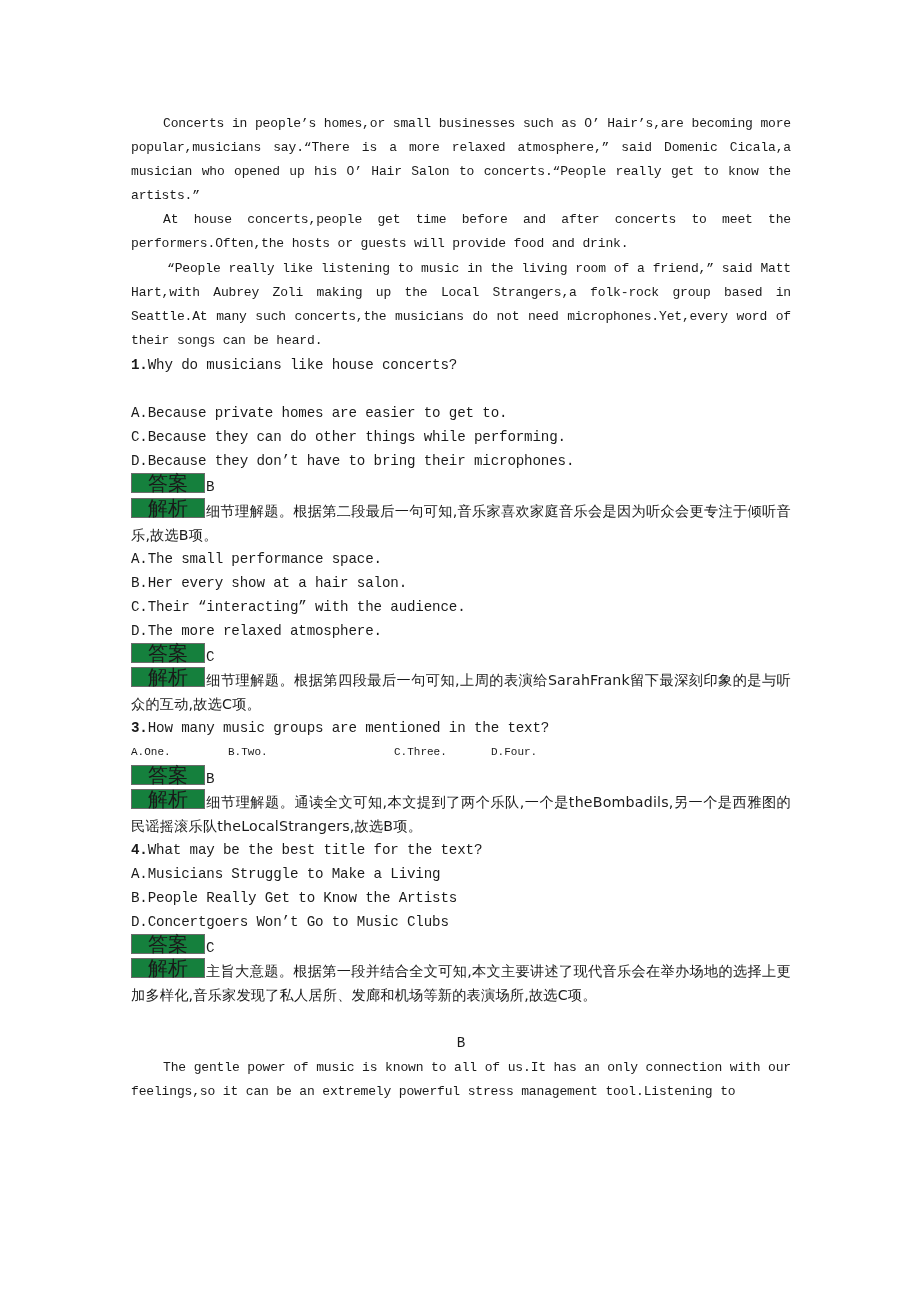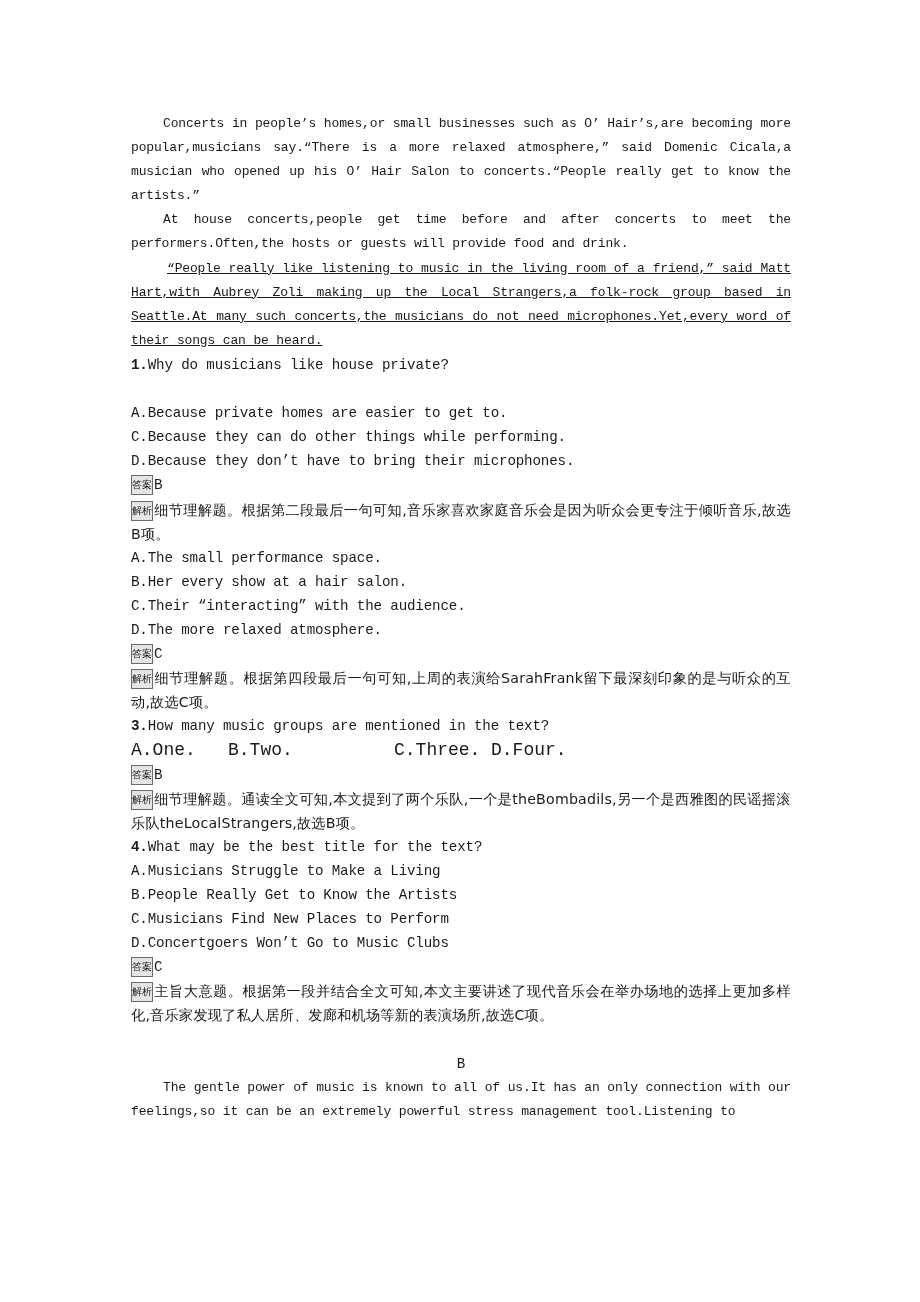--- a/index.html
+++ b/index.html
@@ -29,47 +29,47 @@
     letter-spacing: -0.15px;
   }
   .para {
     font-size: 13px;
     line-height: 24.1px;
     text-align: justify;
     text-align-last: left;
     letter-spacing: -0.15px;
   }
   .indent { text-indent: 32px; }
-  .indent2 { text-indent: 36px; text-decoration: underline; }
+  .indent2 { text-indent: 36px; }
   .blank { height: 24.1px; }
   .qnum { font-weight: bold; }
   .label-box {
     display: inline-block;
-    background: #e5e5e5;
+    background: #15803d;
     border: 1px solid #6b6b6b;
     font-family: "DejaVu Sans", sans-serif;
-    font-size: 10px;
+    font-size: 20px;
     line-height: 18px;
-    padding: 0 0;
+    padding: 0 16px;
     margin-right: 1px;
     vertical-align: 1px;
     letter-spacing: 0;
   }
   .analysis {
     font-size: 14.2px;
     line-height: 24.1px;
     text-align: justify;
     text-align-last: left;
     font-family: "DejaVu Sans", "Liberation Mono", sans-serif;
     letter-spacing: 0.2px;
   }
   .opts-row {
     position: relative;
     height: 24.1px;
-    font-size: 18px;
+    font-size: 11px;
     line-height: 24.1px;
   }
   .opts-row span.opt {
     position: absolute;
     top: 0;
     white-space: nowrap;
   }
   .section-title {
     text-align: center;
     font-size: 14.2px;
@@ -80,21 +80,21 @@
 </head>
 <body>
 
 <div class="page">
 
   <div class="para indent">Concerts in people’s homes,or small businesses such as O’ Hair’s,are becoming more popular,musicians say.“There is a more relaxed atmosphere,” said Domenic Cicala,a musician who opened up his O’ Hair Salon to concerts.“People really get to know the artists.”</div>
   <div class="para indent">At house concerts,people get time before and after concerts to meet the performers.Often,the hosts or guests will provide food and drink.</div>
   <div class="para indent2">“People really like listening to music in the living room of a friend,” said Matt Hart,with Aubrey Zoli making up the Local Strangers,a folk-rock group based in Seattle.At many such concerts,the musicians do not need microphones.Yet,every word of their songs can be heard.</div>
 
   <div class="line">
-    <span class="qnum">1.</span><span>Why do musicians like house private?</span>
+    <span class="qnum">1.</span><span>Why do musicians like house concerts?</span>
   </div>
   <div class="blank"></div>
   <div class="line">A.Because private homes are easier to get to.</div>
   <div class="line">C.Because they can do other things while performing.</div>
   <div class="line">D.Because they don’t have to bring their microphones.</div>
   <div class="line">
     <span class="label-box">答案</span><span>B</span>
   </div>
   <div class="analysis">
     <span class="label-box">解析</span><span>细节理解题。根据第二段最后一句可知,音乐家喜欢家庭音乐会是因为听众会更专注于倾听音乐,故选B项。</span>
@@ -125,21 +125,20 @@
   </div>
   <div class="analysis">
     <span class="label-box">解析</span><span>细节理解题。通读全文可知,本文提到了两个乐队,一个是theBombadils,另一个是西雅图的民谣摇滚乐队theLocalStrangers,故选B项。</span>
   </div>
 
   <div class="line">
     <span class="qnum">4.</span><span>What may be the best title for the text?</span>
   </div>
   <div class="line">A.Musicians Struggle to Make a Living</div>
   <div class="line">B.People Really Get to Know the Artists</div>
-  <div class="line">C.Musicians Find New Places to Perform</div>
   <div class="line">D.Concertgoers Won’t Go to Music Clubs</div>
   <div class="line">
     <span class="label-box">答案</span><span>C</span>
   </div>
   <div class="analysis">
     <span class="label-box">解析</span><span>主旨大意题。根据第一段并结合全文可知,本文主要讲述了现代音乐会在举办场地的选择上更加多样化,音乐家发现了私人居所、发廊和机场等新的表演场所,故选C项。</span>
   </div>
 
   <div class="section-title">B</div>
   <div class="para indent">The gentle power of music is known to all of us.It has an only connection with our feelings,so it can be an extremely powerful stress management tool.Listening to</div>

